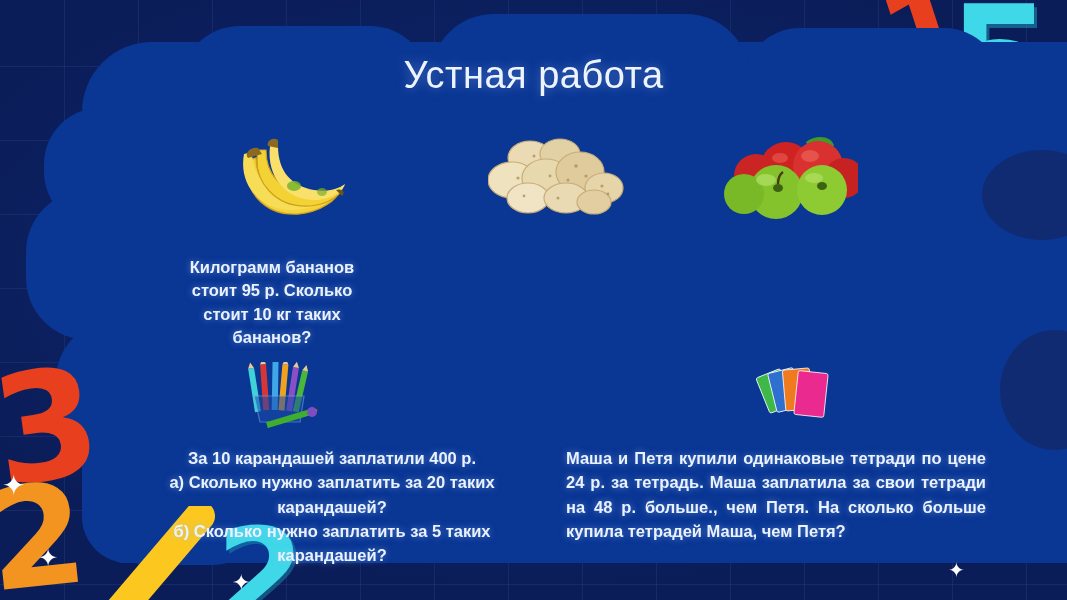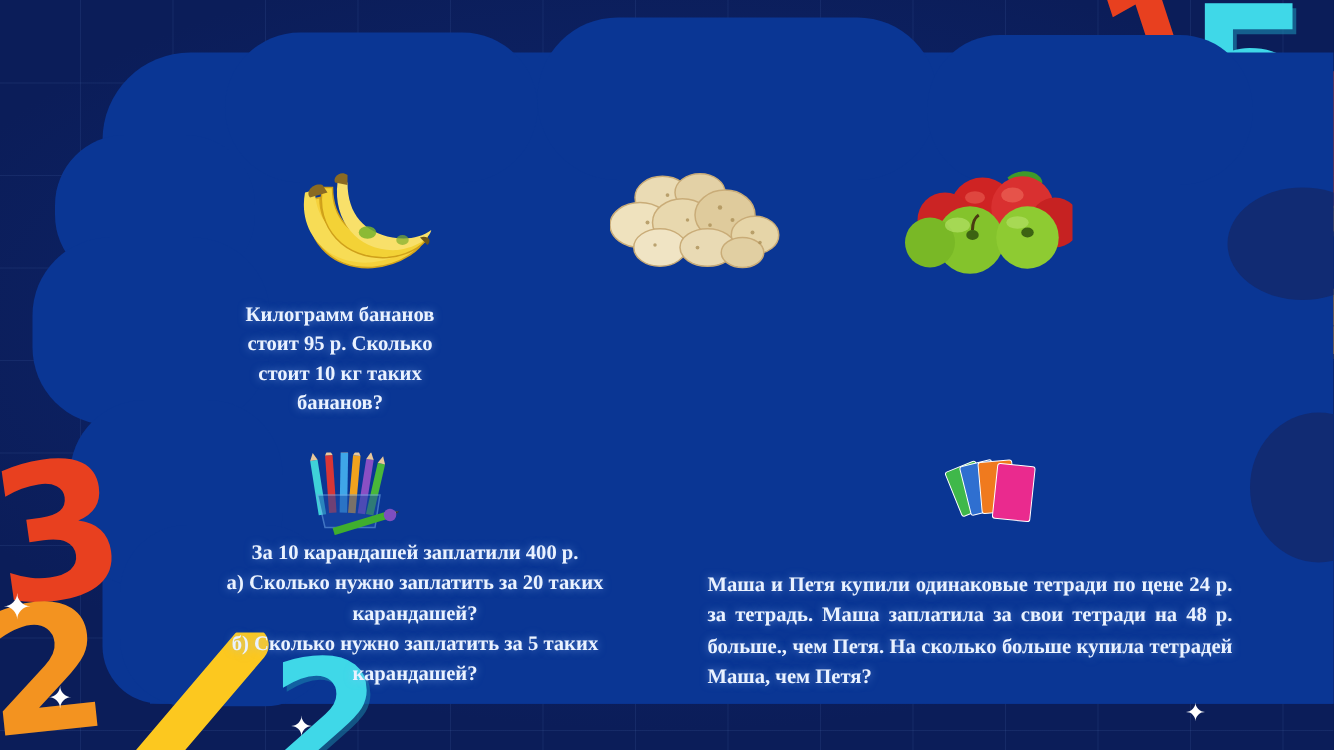--- a/index.html
+++ b/index.html
@@ -76,23 +76,24 @@
     font-weight: 400;
     font-size: 38px;
     color: #eef4ff;
     letter-spacing: 0.5px;
     text-shadow: 0 0 12px rgba(160,200,255,0.45);
   }
 
   .task {
     position: absolute;
     color: #eaf2ff;
-    font-family: Liberation Serif, serif;
+    font-family: Liberation Sans, sans-serif;
     font-weight: 700;
     text-shadow: 0 0 7px rgba(150,195,255,0.55);
+    margin-top: 16px;
   }
   .task .body { white-space: pre-line; }
 
   .t-top { font-size: 16.5px; line-height: 1.42; text-align: center; }
   .t-bot { font-size: 16.5px; line-height: 1.47; }
 
   
   .pic { position: absolute; }
   .pic svg { display: block; }
 </style>
@@ -160,20 +161,21 @@
 
     <div class="deco star" style="left:2px; top:472px; font-size:28px;">✦</div>
     <div class="deco star" style="left:38px; top:546px; font-size:24px;">✦</div>
     <div class="deco star" style="left:232px; top:572px; font-size:22px;">✦</div>
     <div class="deco star" style="left:948px; top:560px; font-size:20px;">✦</div>
 
   </div>
 
   <div id="content">
 
+    <div id="title">Устная работа</div>
 
     <div class="pic" style="left:218px; top:134px; width:130px; height:92px;">
       <svg width="130" height="92" viewBox="0 0 130 92">
         <g>
           <path d="M30 26 C24 56 46 82 80 80 C104 78 120 64 120 58 C112 64 96 68 80 66 C52 62 38 46 38 24 Z" fill="#f5d13c" stroke="#d4a51c" stroke-width="1.4"></path>
           <path d="M26 20 C20 52 44 78 78 76 C100 74 116 62 117 56 C108 62 94 64 78 62 C50 58 34 42 34 18 Z" fill="#f7dc55"></path>
           <path d="M40 16 C34 48 58 74 92 72 C112 70 124 60 124 54 C116 60 102 62 88 60 C62 56 48 40 48 16 Z" fill="#f3d236" stroke="#cfa01a" stroke-width="1.2"></path>
           <path d="M52 12 C48 44 70 68 100 66 C116 64 126 56 127 50 C119 56 108 58 96 56 C74 52 60 38 60 12 Z" fill="#f8e06a"></path>
           <path d="M30 24 C26 20 32 12 40 14 L44 20 Z" fill="#8a6a22"></path>
           <path d="M50 12 C48 8 54 2 60 6 L60 14 Z" fill="#8a6a22"></path>
@@ -298,18 +300,18 @@
       <svg width="88" height="62" viewBox="0 0 88 62">
         <g stroke="#ffffff" stroke-width="0.8">
           <rect x="6" y="8" width="26" height="38" rx="2" fill="#3fb84a" transform="rotate(-22 19 27)"></rect>
           <rect x="16" y="6" width="26" height="40" rx="2" fill="#2f6fd0" transform="rotate(-14 29 26)"></rect>
           <rect x="28" y="5" width="27" height="41" rx="2" fill="#f07a1e" transform="rotate(-5 41 25)"></rect>
           <rect x="40" y="8" width="30" height="44" rx="2" fill="#ea2a8e" transform="rotate(6 55 30)"></rect>
         </g>
       </svg>
     </div>
 
-    <div class="task t-bot" style="left:566px; top:456px; width:420px; text-align:justify;">
+    <div class="task t-bot" style="left:566px; top:430px; width:420px; text-align:justify;">
       <div class="body">Маша и Петя купили одинаковые тетради по цене 24 р.  за  тетрадь.  Маша  заплатила  за свои тетради на  48  р.  больше., чем Петя. На сколько больше купила тетрадей    Маша, чем Петя?</div>
     </div>
 
   </div>
 </div>
 
 </body></html>

